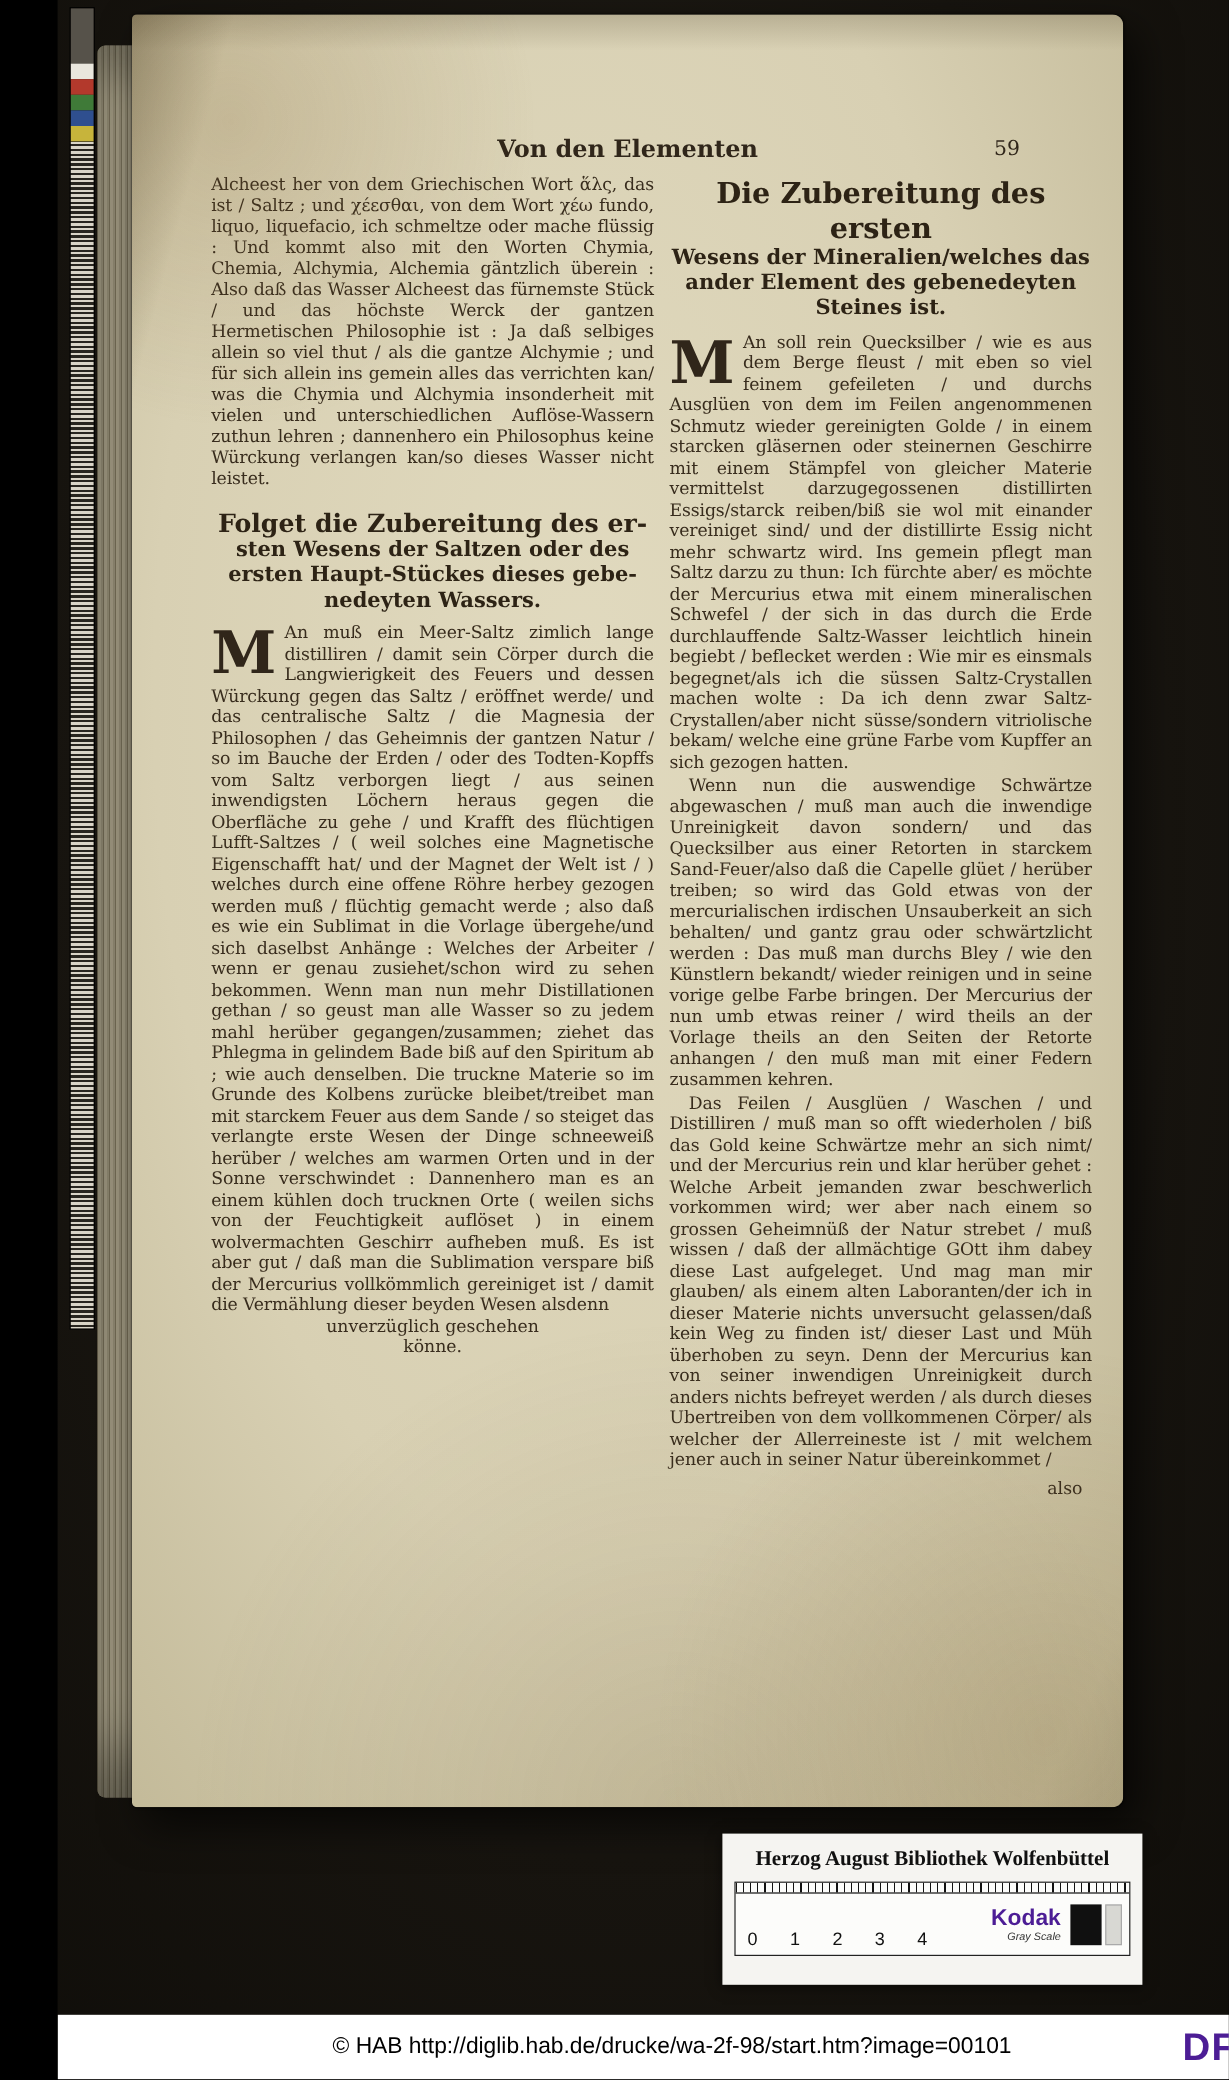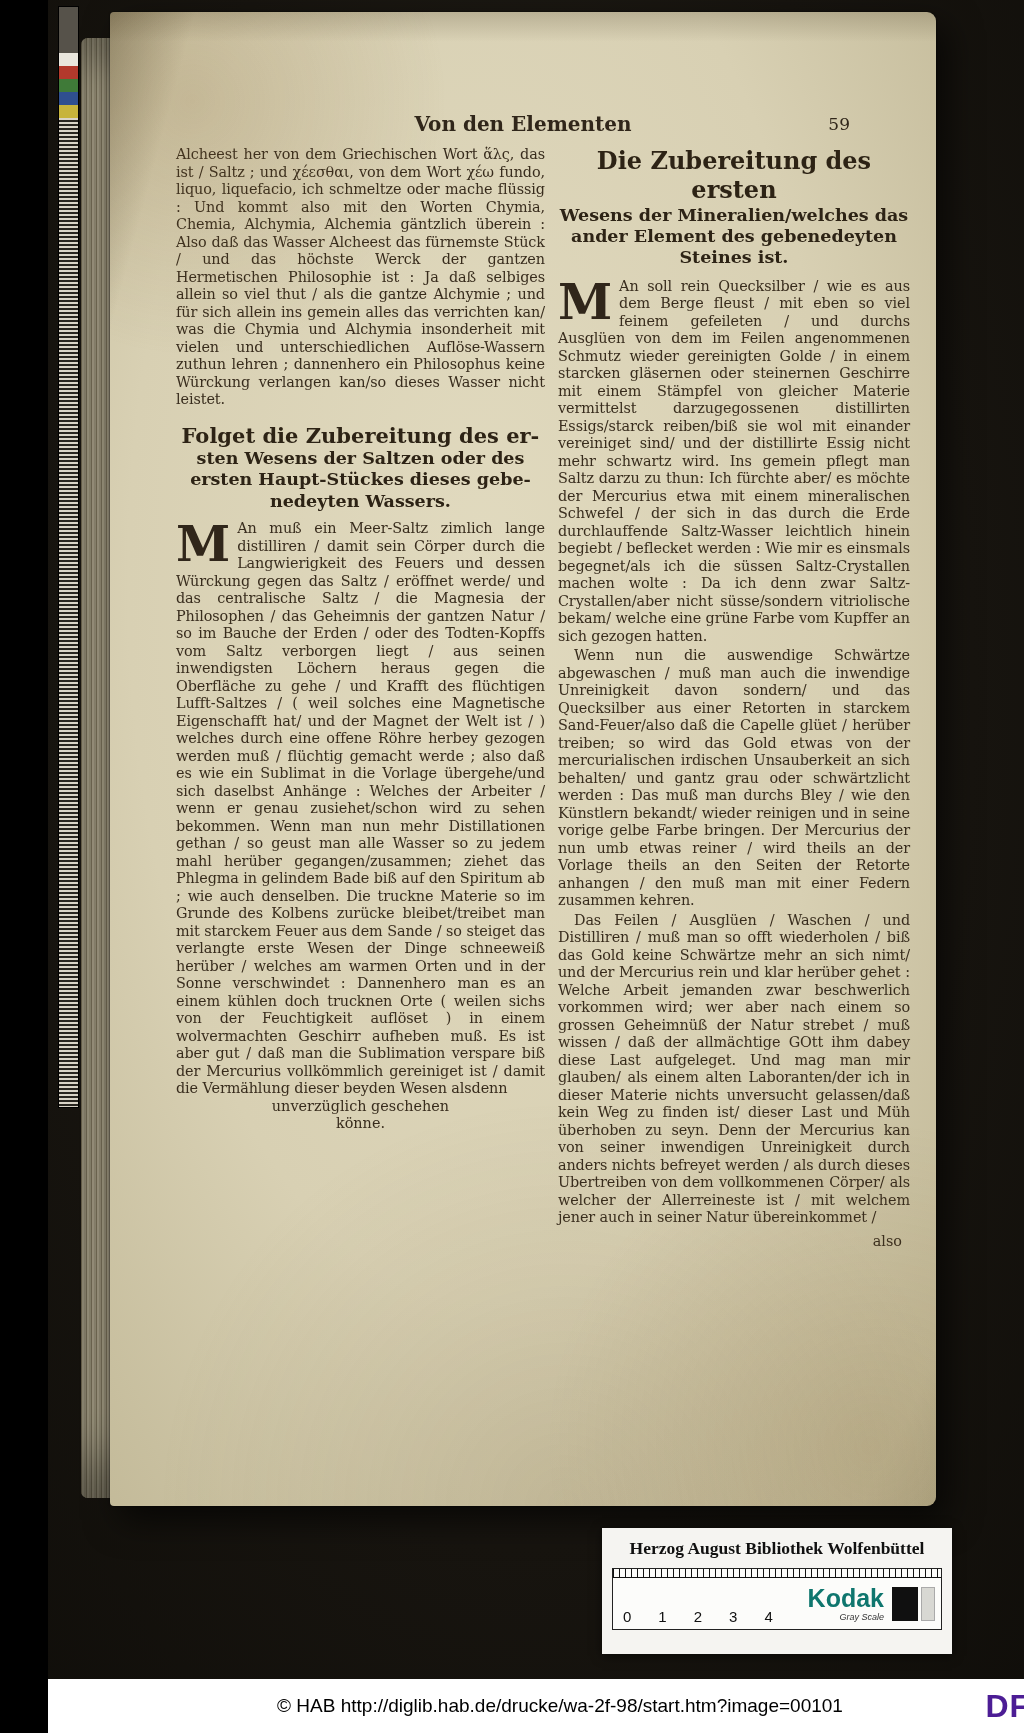--- a/index.html
+++ b/index.html
@@ -82,21 +82,21 @@
     font-family:"Liberation Serif", serif;
   }
   .kodak-title { text-align:center; font-weight:bold; font-size:17.5px; color:#101010; }
   .kodak-strip { margin-top:9px; border:1px solid #222; height:62px; background:#fcfcfa; box-sizing:border-box; }
   .kodak-ruler { height:8px; border-bottom:1px solid #111;
     background:repeating-linear-gradient(to right,#111 0 1px,transparent 1px 6px); }
   .kodak-row { display:flex; align-items:center; height:51px; padding:0 6px; box-sizing:border-box; }
   .kodak-numbers { display:flex; gap:27px; font-family:"Liberation Sans", sans-serif;
     font-size:15px; color:#111; margin-left:4px; align-self:flex-end; padding-bottom:4px; }
   .kodak-brand { margin-left:auto; text-align:right; line-height:1; margin-right:8px; }
-  .kodak-word { display:block; font-weight:bold; font-size:25px; font-family:"Liberation Sans", sans-serif; color:#0f766e; }
+  .kodak-word { display:block; font-weight:bold; font-size:19px; font-family:"Liberation Sans", sans-serif; color:#4c1d95; }
   .kodak-sub  { display:block; font-size:9px; margin-top:2px; font-family:"Liberation Sans", sans-serif; color:#333;font-style:italic; }
   .kodak-patches { display:flex; gap:3px; align-items:center; }
   .patch-black { width:26px; height:34px; background:#101010; }
   .patch-gray  { width:14px; height:34px; background:#d8d8d3; border:1px solid #aaa; box-sizing:border-box; }
 
   
   .mini-target {
     position:absolute; left:7px; top:1686px; width:56px; height:44px; border:1px solid #888; box-sizing:border-box;
     background:repeating-linear-gradient(to right,#c9542f 0 3px,#3f7d3a 3px 6px,#3956a8 6px 9px,
       #c84b8f 9px 12px,#d8c33c 12px 15px,#3da0a5 15px 18px,#8a3b98 18px 21px);

